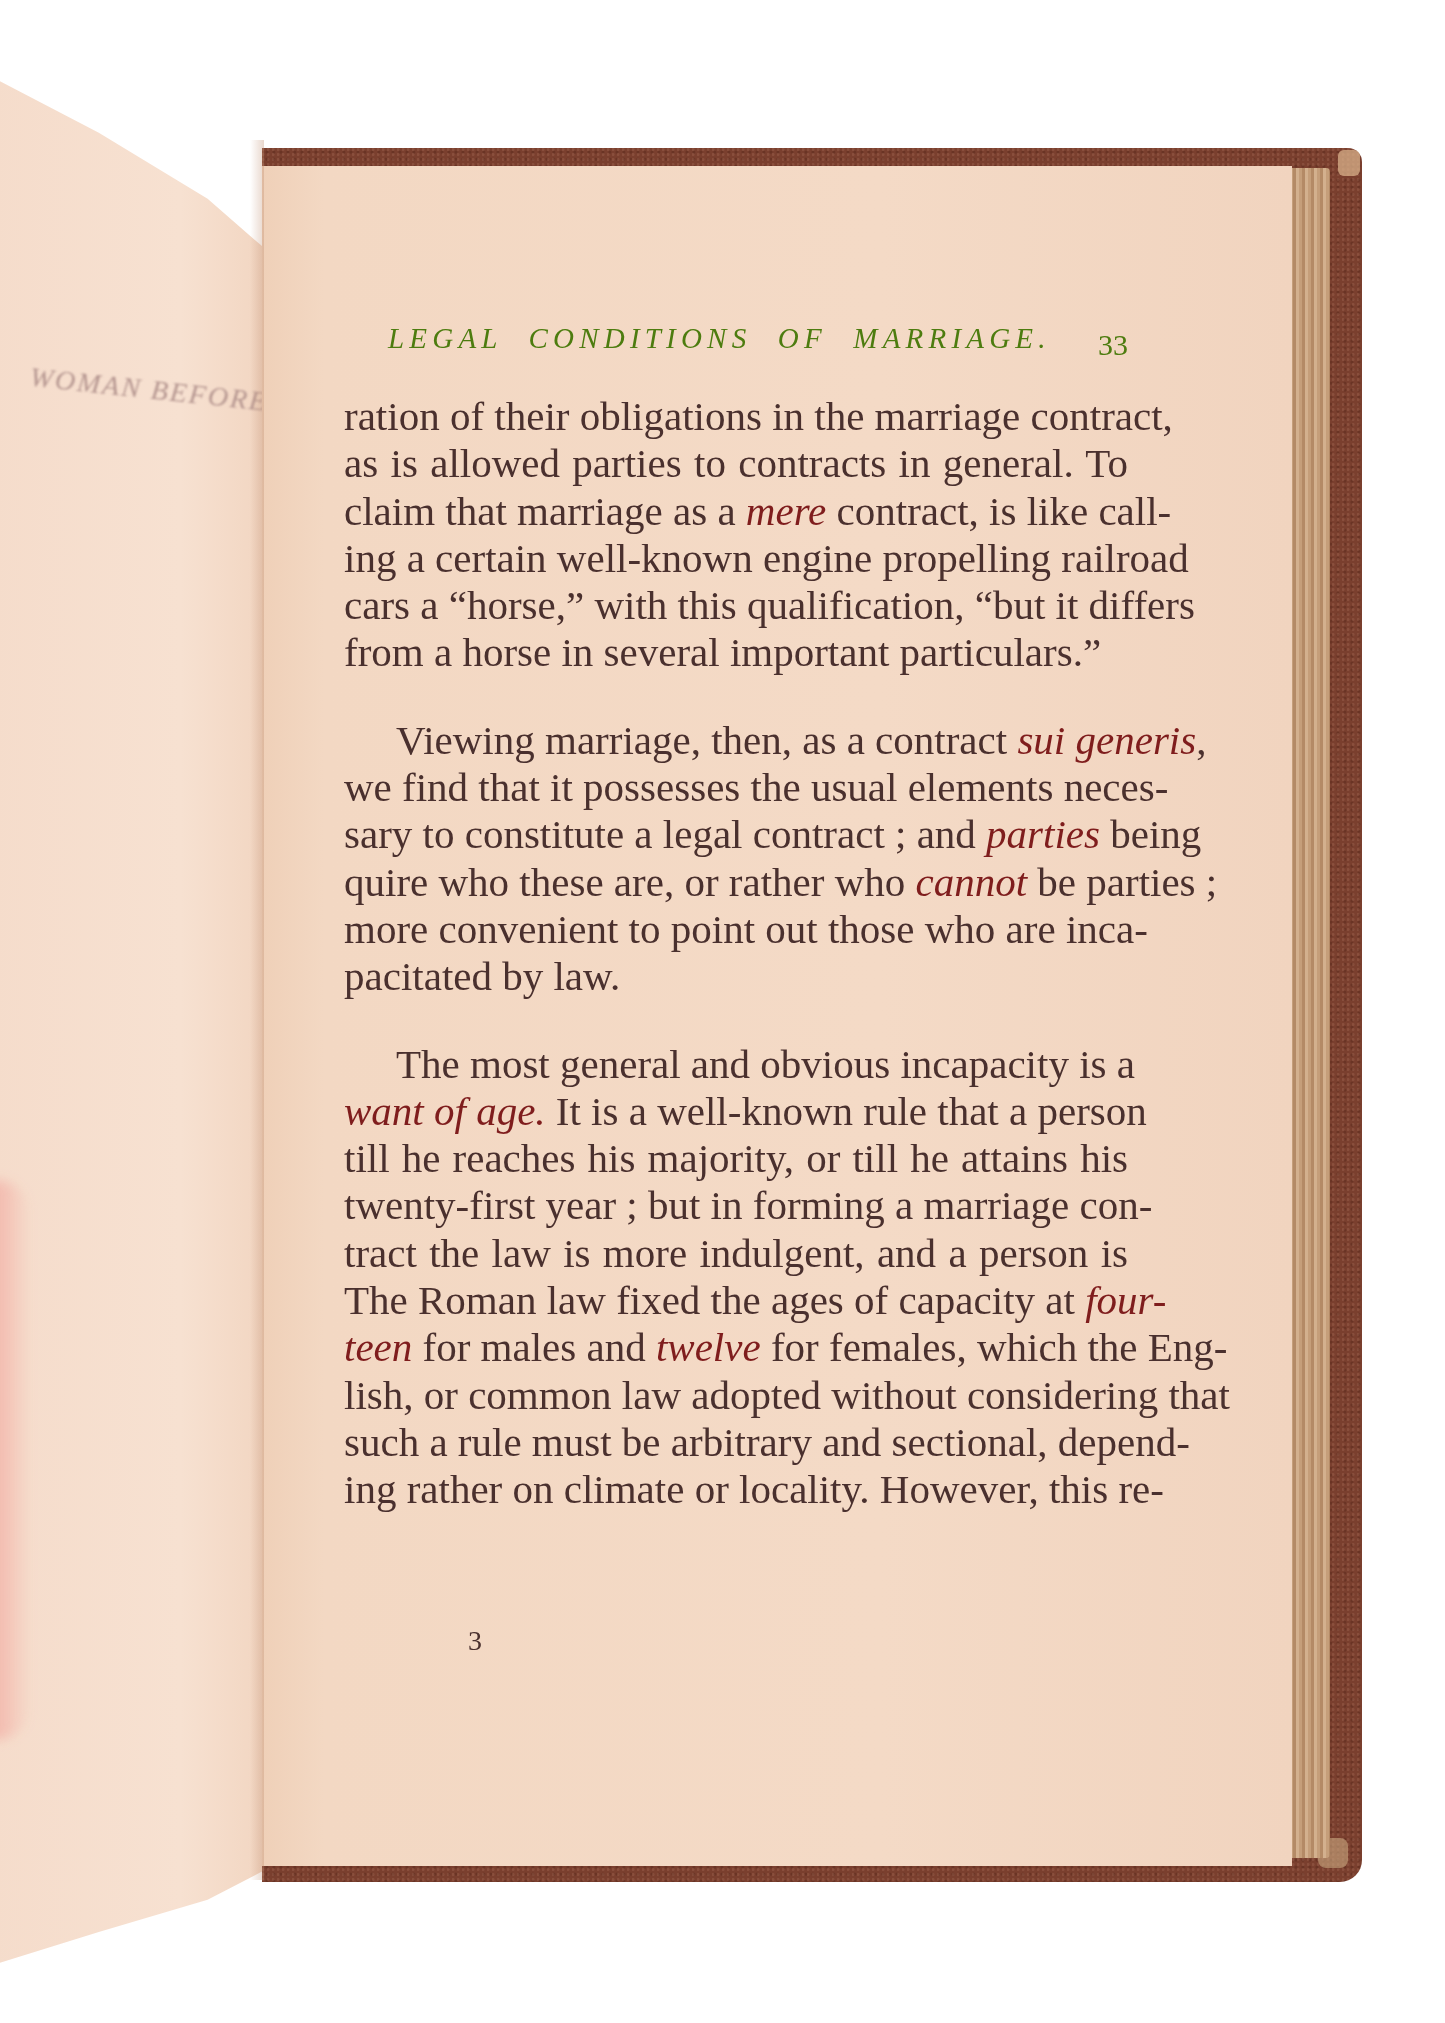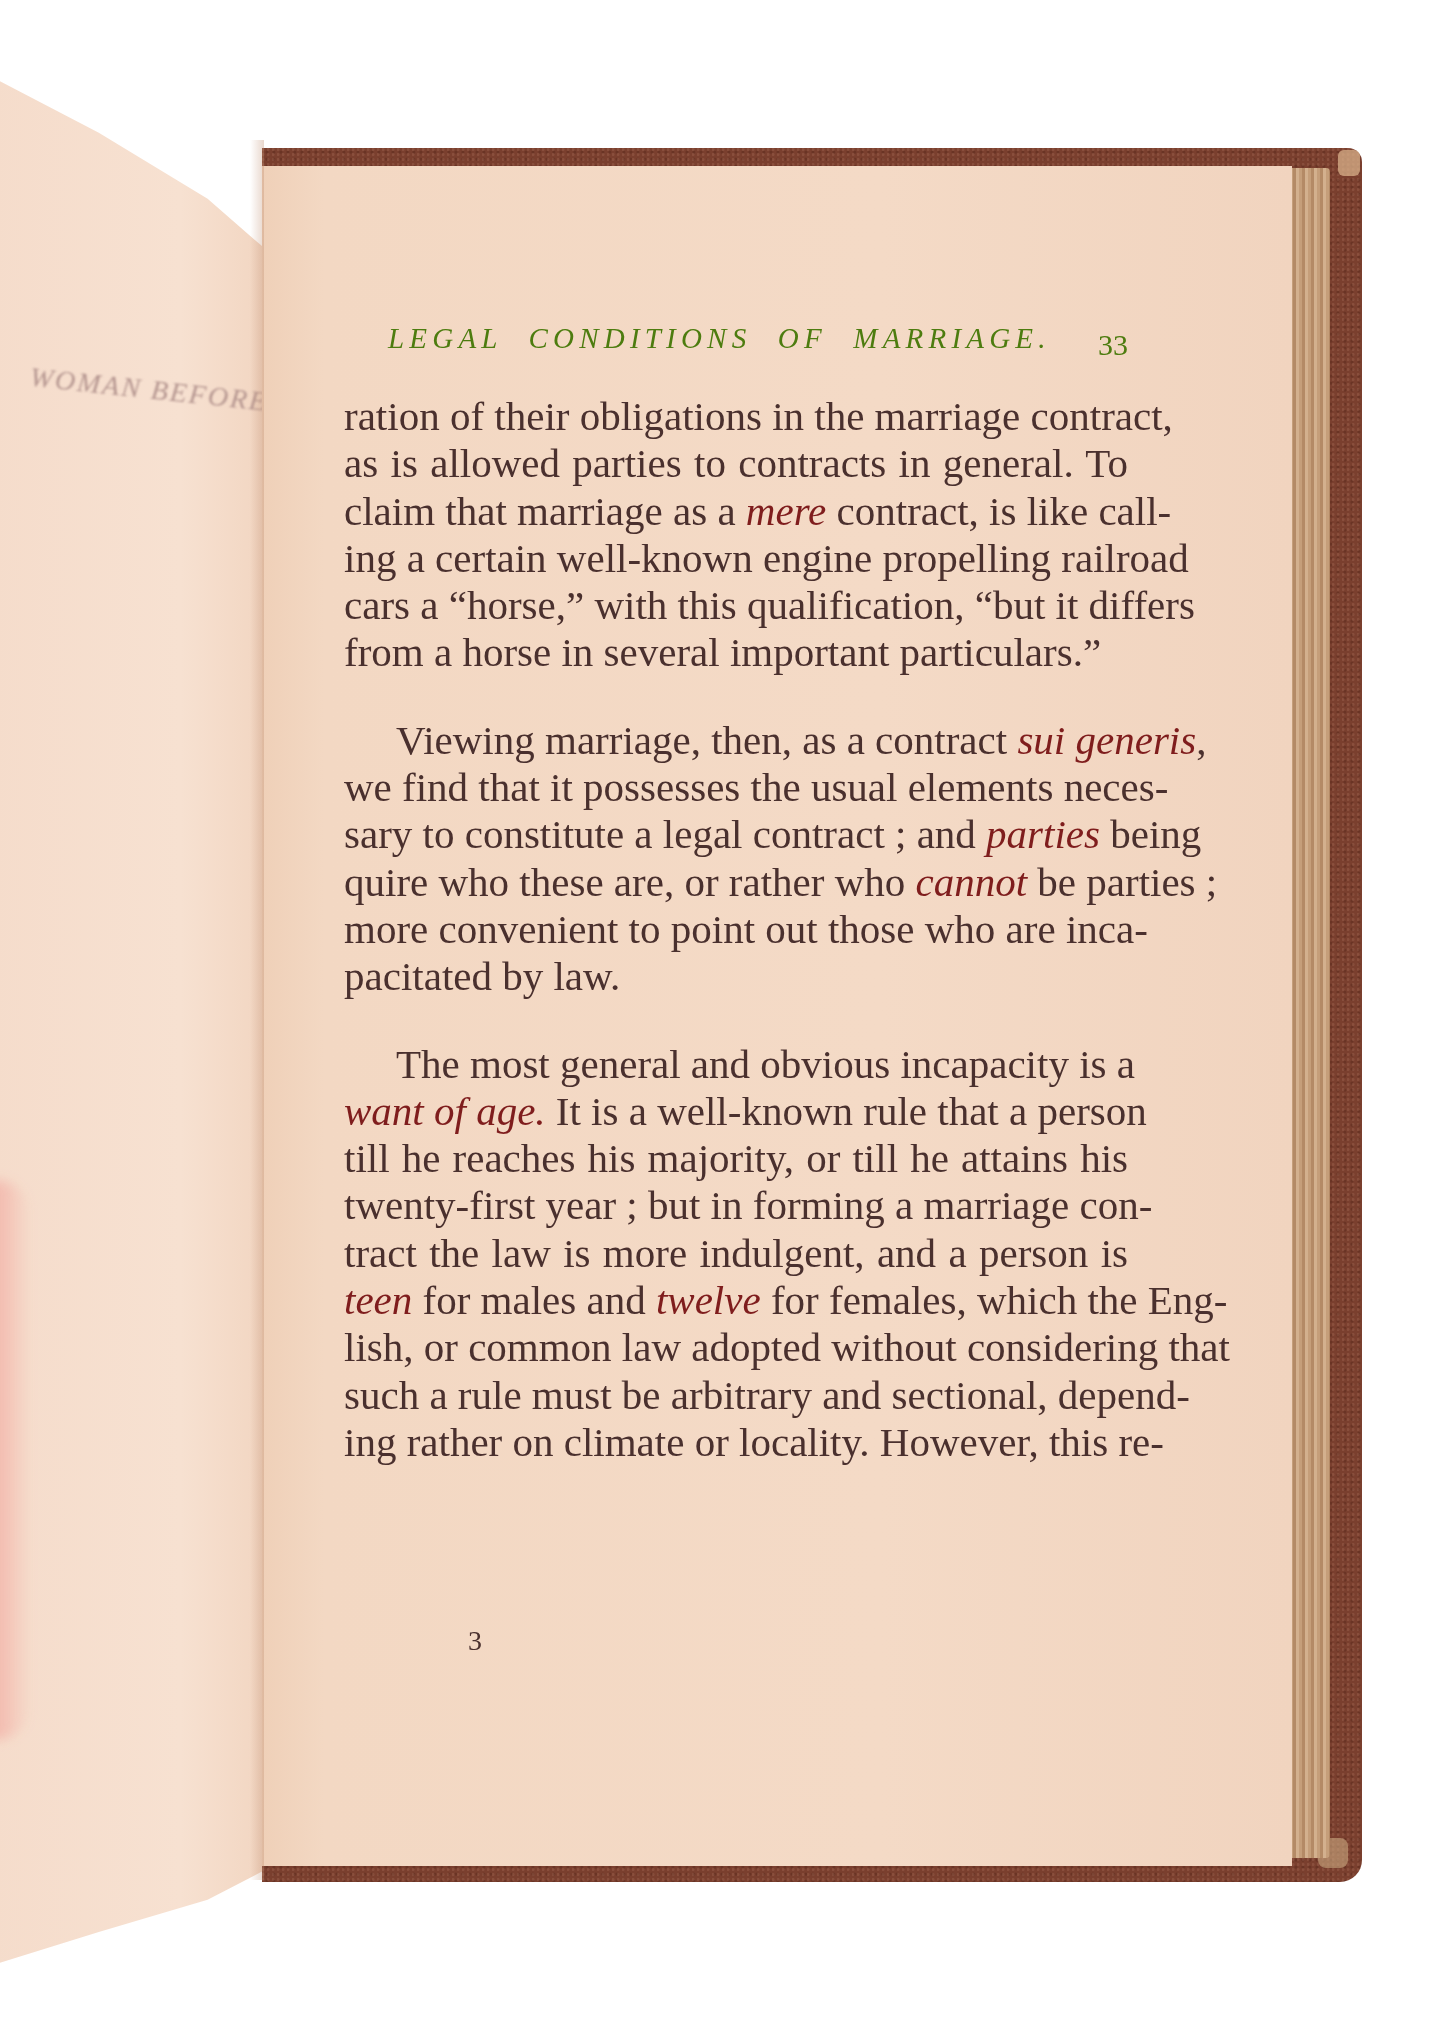--- a/index.html
+++ b/index.html
@@ -200,20 +200,21 @@
   <span class="tline">we find that it possesses the usual elements neces-</span>
   <span class="tline"><span>sary to constitute a legal contract ; and </span><i>parties</i><span> being</span></span>
   <span class="tline"><span>quire who these are, or rather who </span><i>cannot</i><span> be parties ;</span></span>
   <span class="tline">more convenient to point out those who are inca-</span>
   <span class="tline last">pacitated by law.</span>
   <span class="tline indent">The most general and obvious incapacity is a</span>
   <span class="tline"><span></span><i>want of age.</i><span> It is a well-known rule that a person</span></span>
   <span class="tline">till he reaches his majority, or till he attains his</span>
   <span class="tline">twenty-first year ; but in forming a marriage con-</span>
   <span class="tline">tract the law is more indulgent, and a person is</span>
+  <span class="tline"><span>The Roman law fixed the ages of capacity at </span><i>four-</i><span></span></span>
   <span class="tline"><i>teen</i><span> for males and </span><i>twelve</i><span> for females, which the Eng-</span></span>
   <span class="tline">lish, or common law adopted without considering that</span>
   <span class="tline">such a rule must be arbitrary and sectional, depend-</span>
   <span class="tline">ing rather on climate or locality. However, this re-</span>
 </div>
 
 <div class="signature">3</div>
 
 <div class="left-page">
   <div class="left-header">WOMAN BEFORE THE LA</div>

